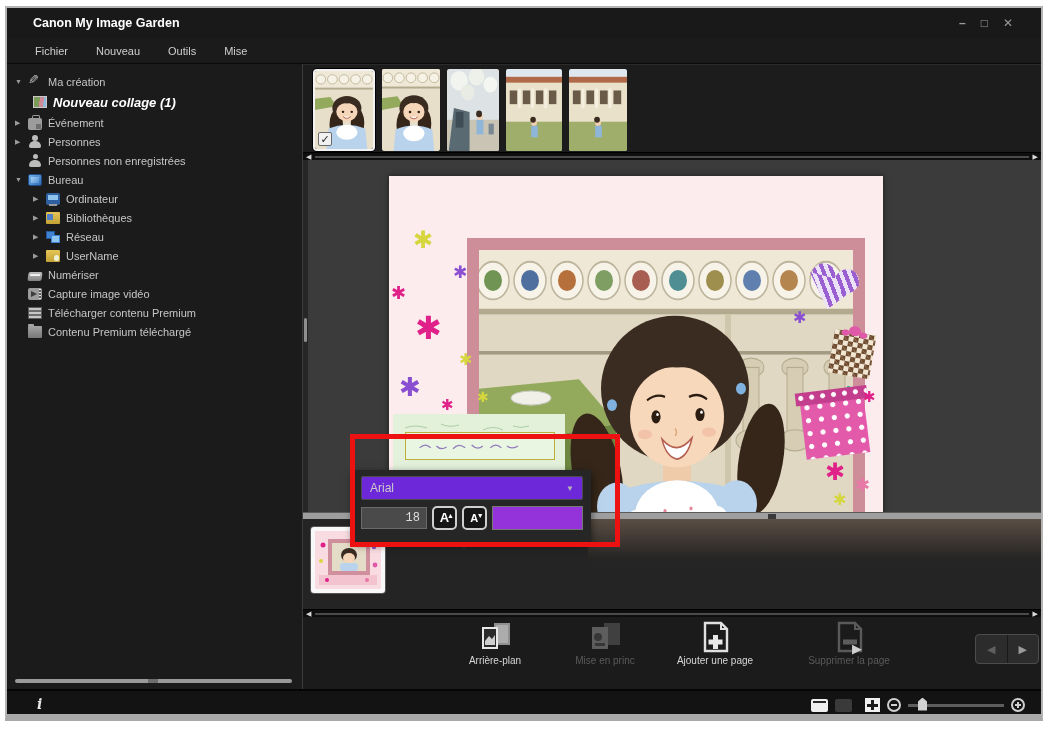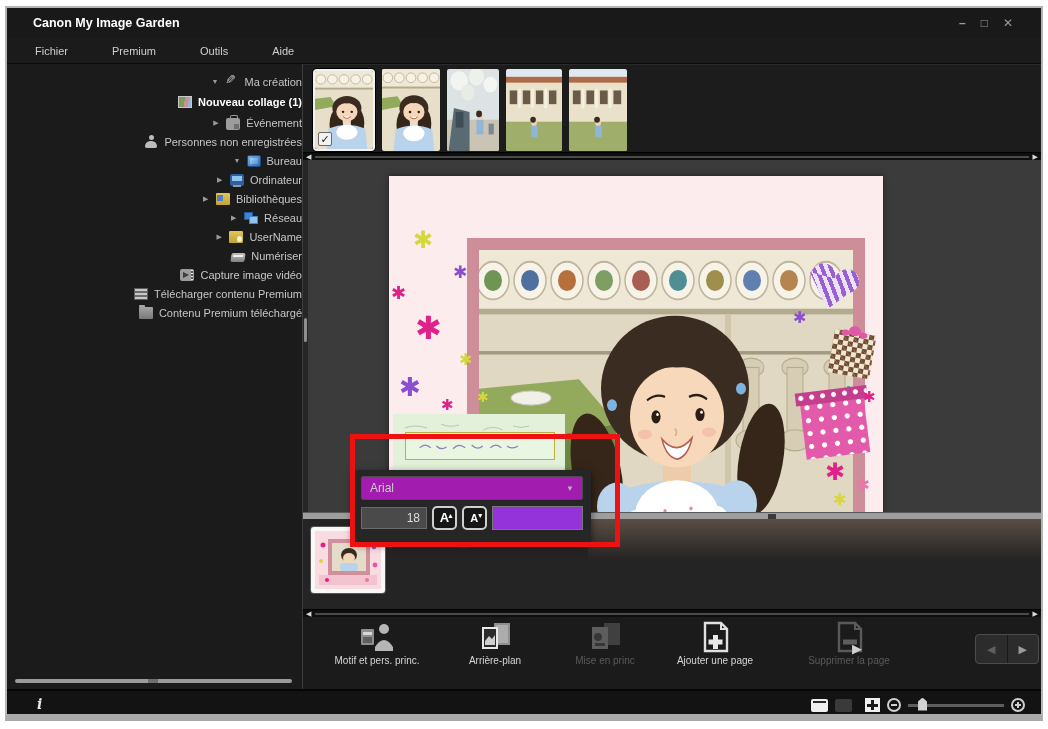--- a/index.html
+++ b/index.html
@@ -9,35 +9,35 @@
     border:2px solid #b4b4b4;border-bottom:7px solid #a9a9a9;background:#1b1b1b;overflow:hidden;}
   .win{position:relative;width:100%;height:100%;background:#1b1b1b;}
 
   
   .titlebar{height:30px;line-height:30px;padding-left:26px;color:#fff;
     font-weight:bold;font-size:12.5px;position:relative;background:#191919;}
   .winctl{position:absolute;right:28px;top:0;height:30px;display:flex;gap:15px;align-items:center;
     color:#9a9a9a;font-size:12px;font-weight:bold;}
   .winctl span{cursor:default;}
   .menubar{height:26px;padding-left:28px;background:#1b1b1b;border-bottom:1px solid #0a0a0a;
-    display:flex;align-items:center;gap:44px;color:#cfcfcf;font-size:11px;}
+    display:flex;align-items:center;gap:28px;color:#cfcfcf;font-size:11px;}
 
   
   .mainrow{display:flex;height:625px;}
   .sidebar{width:296px;flex:none;position:relative;border-right:1px solid #3c3c3c;padding-top:8px;}
   .content{flex:1;display:flex;flex-direction:column;position:relative;}
 
   
-  .si{display:flex;align-items:center;height:19px;padding-left:8px;color:#c6c6c6;font-size:11px;cursor:default;justify-content:flex-end;}
+  .si{display:flex;align-items:center;height:19px;padding-left:8px;color:#c6c6c6;font-size:11px;cursor:default;}
   .si.lvl1{padding-left:26px;}
   .si .arr{width:13px;flex:none;font-size:7px;color:#9a9a9a;}
   .si .arr.down::before{content:"▼";}
   .si .arr.right::before{content:"▶";}
   .si.sel{height:22px;}
-  .si.sel .lbl{color:#ffffff;font-weight:bold;font-size:11px;}
+  .si.sel .lbl{color:#ffffff;font-weight:bold;font-size:13px;font-style:italic;}
   .lbl{white-space:nowrap;}
   .sb-scroll{position:absolute;left:8px;right:10px;bottom:6px;height:4px;background:#9a9a9a;border-radius:2px;}
   .sb-scroll::after{content:"";position:absolute;left:48%;top:0;width:10px;height:4px;background:#6e6e6e;}
 
   
   .ic{width:14px;height:12px;display:inline-block;position:relative;margin-right:6px;flex:none;}
   .ic-edit::before{content:"✎";position:absolute;left:0;top:-4px;font-size:13px;color:#c2c2c2;transform:scaleX(-1);}
   .ic-collage{border:1px solid #c9c9c9;background:linear-gradient(100deg,#7d9c59 0 45%,#cf8b9a 45% 75%,#8fb7d8 75%);}
   .ic-calendar{background:linear-gradient(#9c9c9c 0 3px,#d6d6d6 3px);border:1px solid #777;}
   .ic-calendar::after{content:"";position:absolute;left:2px;top:5px;right:2px;height:4px;
@@ -161,26 +161,26 @@
   .zi::before{content:"";position:absolute;left:4px;top:2px;width:2px;height:6px;background:#cfcfcf;}
   .slider{width:96px;height:3px;background:#5e5e5e;position:relative;cursor:pointer;}
   .slider .thumbp{position:absolute;left:10px;top:-6px;width:9px;height:13px;background:#d2d2d2;
     clip-path:polygon(50% 0,100% 30%,100% 100%,0 100%,0 30%);}
 
   
   .font-popup{position:absolute;left:346px;top:462px;width:238px;height:72px;background:#262626;
     box-shadow:0 3px 8px rgba(0,0,0,.6);z-index:20;padding:6px 8px;}
   .font-popup .tail{position:absolute;left:104px;bottom:-7px;border-left:7px solid transparent;
     border-right:7px solid transparent;border-top:7px solid #262626;}
-  .font-select{height:24px;background:#a21caf;border:1px solid #4c4c4c;border-radius:2px;display:flex;
+  .font-select{height:24px;background:#6d28d9;border:1px solid #4c4c4c;border-radius:2px;display:flex;
     align-items:center;padding:0 8px;color:#cbcbcb;font-size:12px;cursor:pointer;}
   .font-select .chev{margin-left:auto;font-size:8px;color:#b5b5b5;}
   .font-row2{display:flex;align-items:center;gap:5px;margin-top:6px;}
   .size-field{width:66px;height:22px;background:#4a4a4a;border:1px solid #6a6a6a;color:#dedede;
-    font-size:12px;text-align:right;padding:0 6px;font-family:Liberation Sans, sans-serif;}
+    font-size:12px;text-align:right;padding:0 6px;font-family:Liberation Mono, monospace;}
   .fbtn{width:26px;height:24px;background:#161616;border:2px solid #cfcfcf;border-radius:5px;color:#fff;
     font-weight:bold;font-size:13px;line-height:18px;text-align:center;cursor:pointer;position:relative;padding:0;}
   .fbtn .sup{position:absolute;right:1px;top:-1px;font-size:7px;}
   .fbtn.small-a{font-size:11px;}
   .color-swatch{width:96px;height:24px;border:1px solid #777;cursor:pointer;}
   .annotation{position:absolute;left:343px;top:426px;width:270px;height:113px;border:5px solid #ee1111;z-index:30;pointer-events:none;}
 </style>
 </head>
 <body>
 
@@ -191,41 +191,46 @@
     <span>Canon My Image Garden</span>
     <div class="winctl">
       <span>–</span>
       <span>□</span>
       <span>✕</span>
     </div>
   </div>
 
   <div class="menubar">
     <span>Fichier</span>
-    <span>Premium</span>
+    <span>Nouveau</span>
     <span>Outils</span>
-    <span>Aide</span>
+    <span>Mise</span>
   </div>
 
   <div class="mainrow">
 
     <div class="sidebar">
       <div class="si lvl0">
         <span class="arr down"></span>
         <span class="ic ic-edit"></span>
         <span class="lbl">Ma création</span>
       </div>
       <div class="si lvl1 sel">
         <span class="ic ic-collage"></span>
         <span class="lbl">Nouveau collage (1)</span>
       </div>
       <div class="si lvl0">
         <span class="arr right"></span>
         <span class="ic ic-event"></span>
         <span class="lbl">Événement</span>
+      </div>
+      <div class="si lvl0">
+        <span class="arr right"></span>
+        <span class="ic ic-person"></span>
+        <span class="lbl">Personnes</span>
       </div>
       <div class="si lvl0">
         <span class="arr"></span>
         <span class="ic ic-person-alt"></span>
         <span class="lbl">Personnes non enregistrées</span>
       </div>
       <div class="si lvl0">
         <span class="arr down"></span>
         <span class="ic ic-desktop"></span>
         <span class="lbl">Bureau</span>
@@ -541,30 +546,20 @@
           </svg>
         </div>
       </div>
       <div class="ps-scroll">
         <span class="la">◀</span>
         <span class="bar"></span>
         <span class="ra">▶</span>
       </div>
 
       <div class="toolbar">
-        <div class="tbtn" style="left:28px">
-          <svg width="38" height="32" viewBox="0 0 38 32">
-            <rect x="3" y="8" width="13" height="16" rx="1" fill="#8f8f8f"></rect>
-            <rect x="5" y="11" width="9" height="3" fill="#d8d8d8"></rect>
-            <rect x="5" y="16" width="9" height="6" fill="#5f5f5f"></rect>
-            <circle cx="26" cy="8" r="5" fill="#b5b5b5"></circle>
-            <path d="M17,26 Q26,12 35,26 L35,30 L17,30Z" fill="#b5b5b5"></path>
-          </svg>
-          <span>Motif et pers. princ.</span>
-        </div>
         <div class="tbtn" style="left:146px">
           <svg width="38" height="32" viewBox="0 0 38 32">
             <rect x="18" y="2" width="16" height="22" fill="#8f8f8f"></rect>
             <rect x="20" y="4" width="12" height="18" fill="#d8d8d8" opacity=".4"></rect>
             <rect x="6" y="6" width="16" height="22" fill="#e8e8e8"></rect>
             <rect x="8" y="8" width="12" height="18" fill="#2a2a2a"></rect>
             <path d="M9,20 l4,-5 3,3 3,-4 0,10 -10,0Z" fill="#cfcfcf"></path>
           </svg>
           <span>Arrière-plan</span>
         </div>

